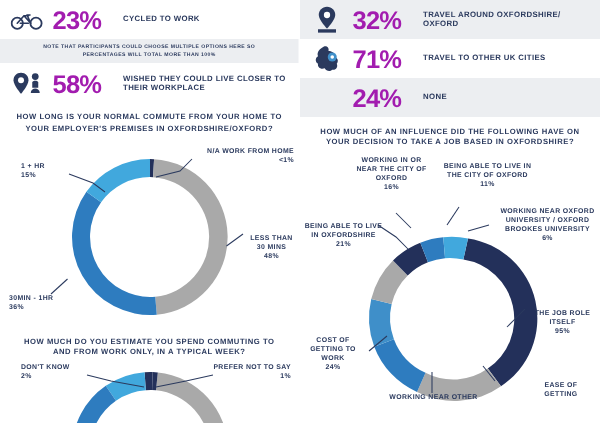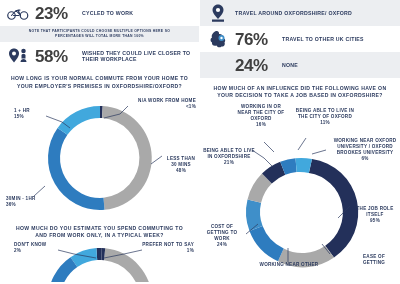--- a/index.html
+++ b/index.html
@@ -18,21 +18,21 @@
     display:flex; align-items:center;
     height:26px; padding:0 6px; gap:5px;
   }
   .stat-row.alt { background:#eceef1; }
   .stat-icon {
     width:24px; height:22px; flex:0 0 24px;
     display:flex; align-items:center; justify-content:center;
     color:#2b3a5e;
   }
   .stat-pct {
-    font-size:17px; font-weight:700; color:#404040;
+    font-size:17px; font-weight:700; color:#a21caf;
     letter-spacing:-0.5px; line-height:1; flex:0 0 auto;
     min-width:42px;
   }
   .stat-label {
     font-size:5.2px; font-weight:700; line-height:1.25;
     letter-spacing:0.25px; color:#2b3a5e; text-transform:uppercase;
   }
   .note-band {
     background:#eceef1; padding:3px 18px; text-align:center;
   }
@@ -176,32 +176,33 @@
   <div class="col">
 
     <div class="stat-row alt">
       <span class="stat-icon">
         <svg width="20" height="20" viewBox="0 0 40 40">
           <path d="M20 3 C26.5 3 31 8 31 14 C31 21 20 32 20 32 C20 32 9 21 9 14 C9 8 13.5 3 20 3 Z" fill="#2b3a5e"></path>
           <circle cx="20" cy="14" r="4.2" fill="#ffffff"></circle>
           <rect x="8" y="33" width="24" height="4.5" fill="#2b3a5e"></rect>
         </svg>
       </span>
+      <span class="stat-pct">32%</span>
       <span class="stat-label">Travel around Oxfordshire/ Oxford</span>
     </div>
 
     <div class="stat-row">
       <span class="stat-icon">
         <svg width="21" height="19" viewBox="0 0 42 38">
           <path d="M16 2 C20 1 23 4 22 8 C27 8 31 11 30 16 C34 17 36 21 33 25 C35 29 32 34 27 33 C24 36 19 35 17 31 C12 33 7 30 8 25 C4 23 4 17 8 15 C6 10 10 5 16 2 Z" fill="#2b3a5e"></path>
           <circle cx="27" cy="16" r="6" fill="#3f8fc9"></circle>
           <circle cx="27" cy="16" r="2.4" fill="#ffffff"></circle>
         </svg>
       </span>
-      <span class="stat-pct">76%</span>
+      <span class="stat-pct">71%</span>
       <span class="stat-label">Travel to other UK cities</span>
     </div>
 
     <div class="stat-row alt">
       <span class="stat-icon"></span>
       <span class="stat-pct">24%</span>
       <span class="stat-label">None</span>
     </div>
 
     <div class="q-head right">How much of an influence did the following have on your decision to take a job based in Oxfordshire?</div>

